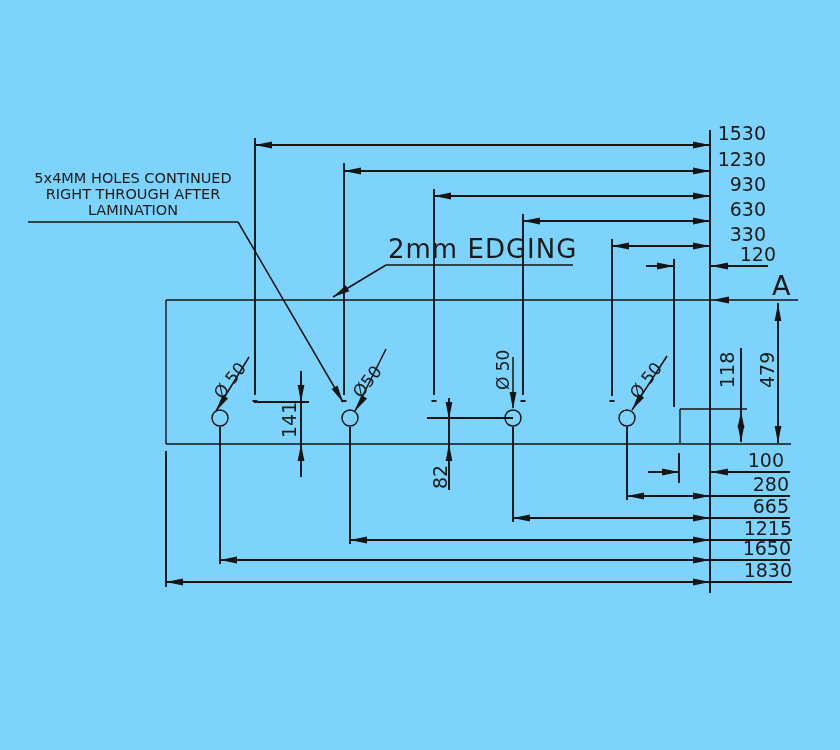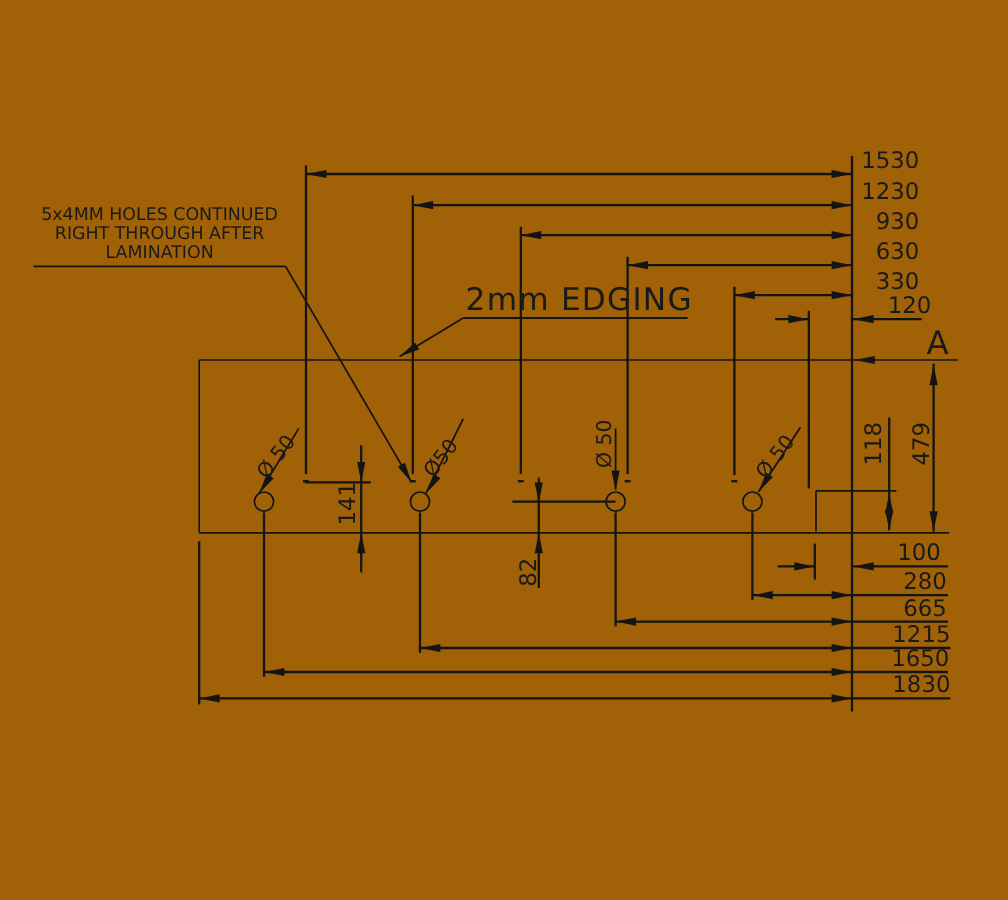--- a/index.html
+++ b/index.html
@@ -1,16 +1,16 @@
 <!DOCTYPE html>
 <html><head>
 <meta charset="utf-8">
 <style>
   html,body{margin:0;padding:0;background:#ffffff;}
-  .page{position:relative;width:840px;height:750px;background:#a16207;overflow:hidden;
+  .page{position:relative;width:840px;height:750px;background:#7dd3fc;overflow:hidden;
         font-family:"DejaVu Sans", sans-serif;}
   svg{display:block;}
   .ln{stroke:#141414;fill:none;stroke-linecap:butt;}
   .ln-thin{stroke-width:1.4;}
   .ln-dim{stroke-width:1.9;}
   .ln-leader{stroke-width:1.5;}
   .ln-dash{stroke-width:1.9;}
   .arrow{fill:#141414;stroke:none;}
   .circ{stroke:#141414;stroke-width:1.4;fill:none;}
   text{fill:#1a1a1a;font-family:"DejaVu Sans", sans-serif;}

